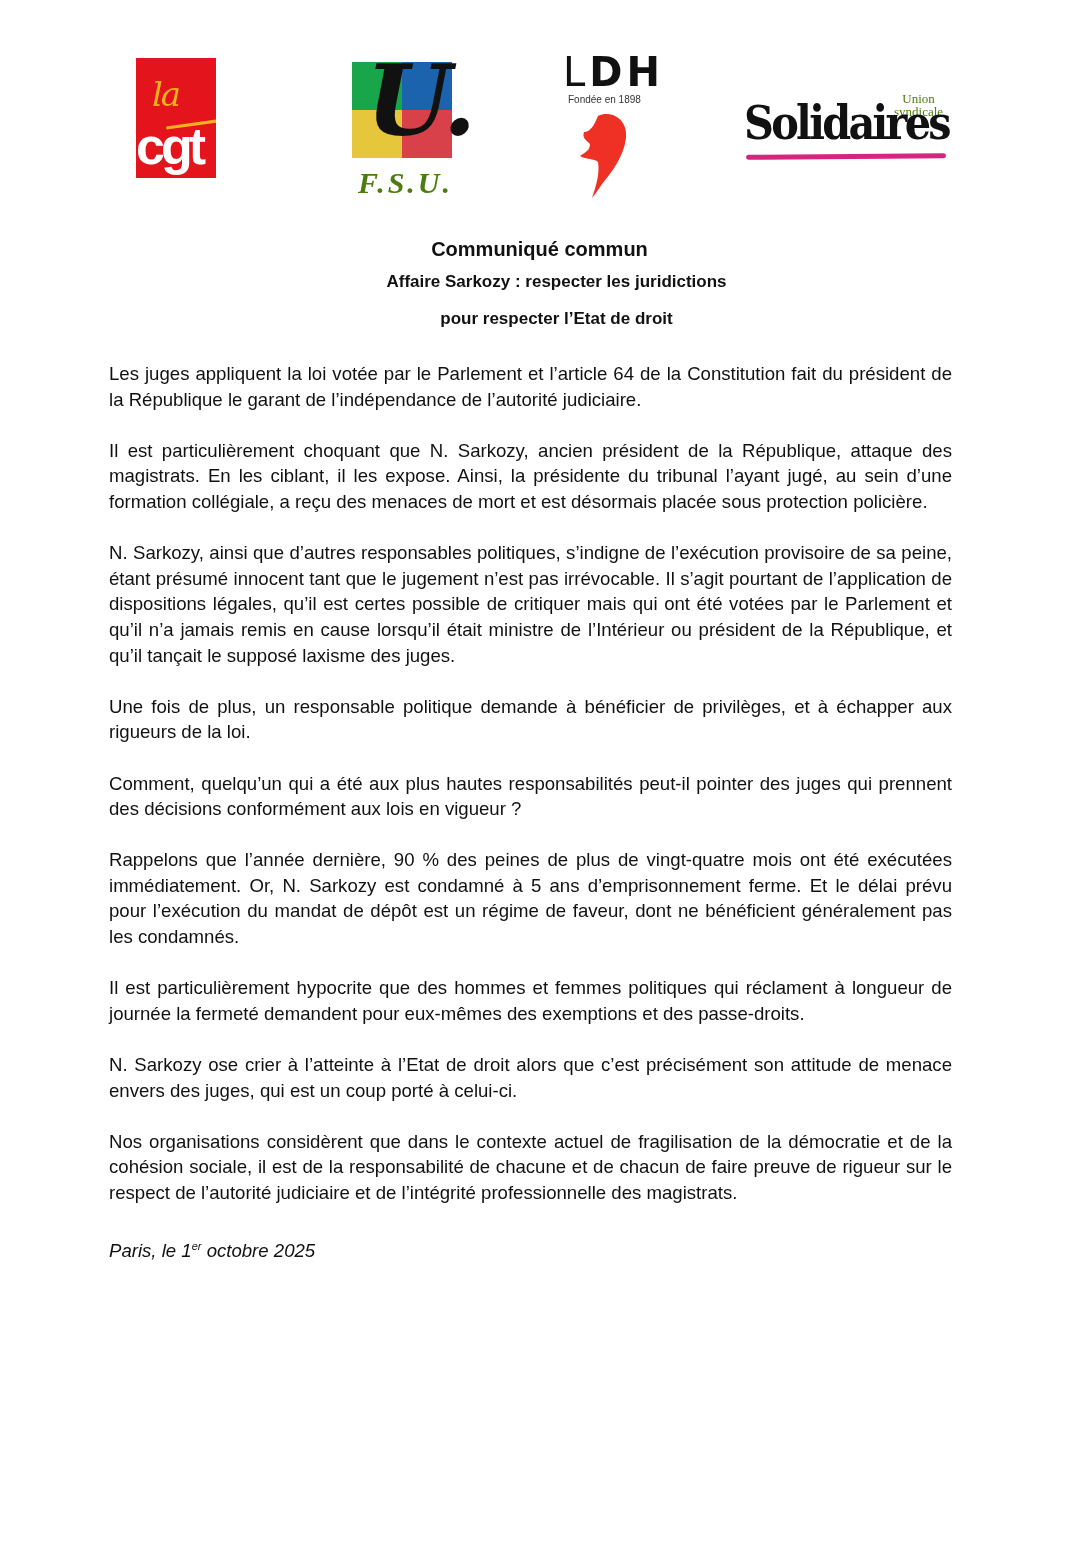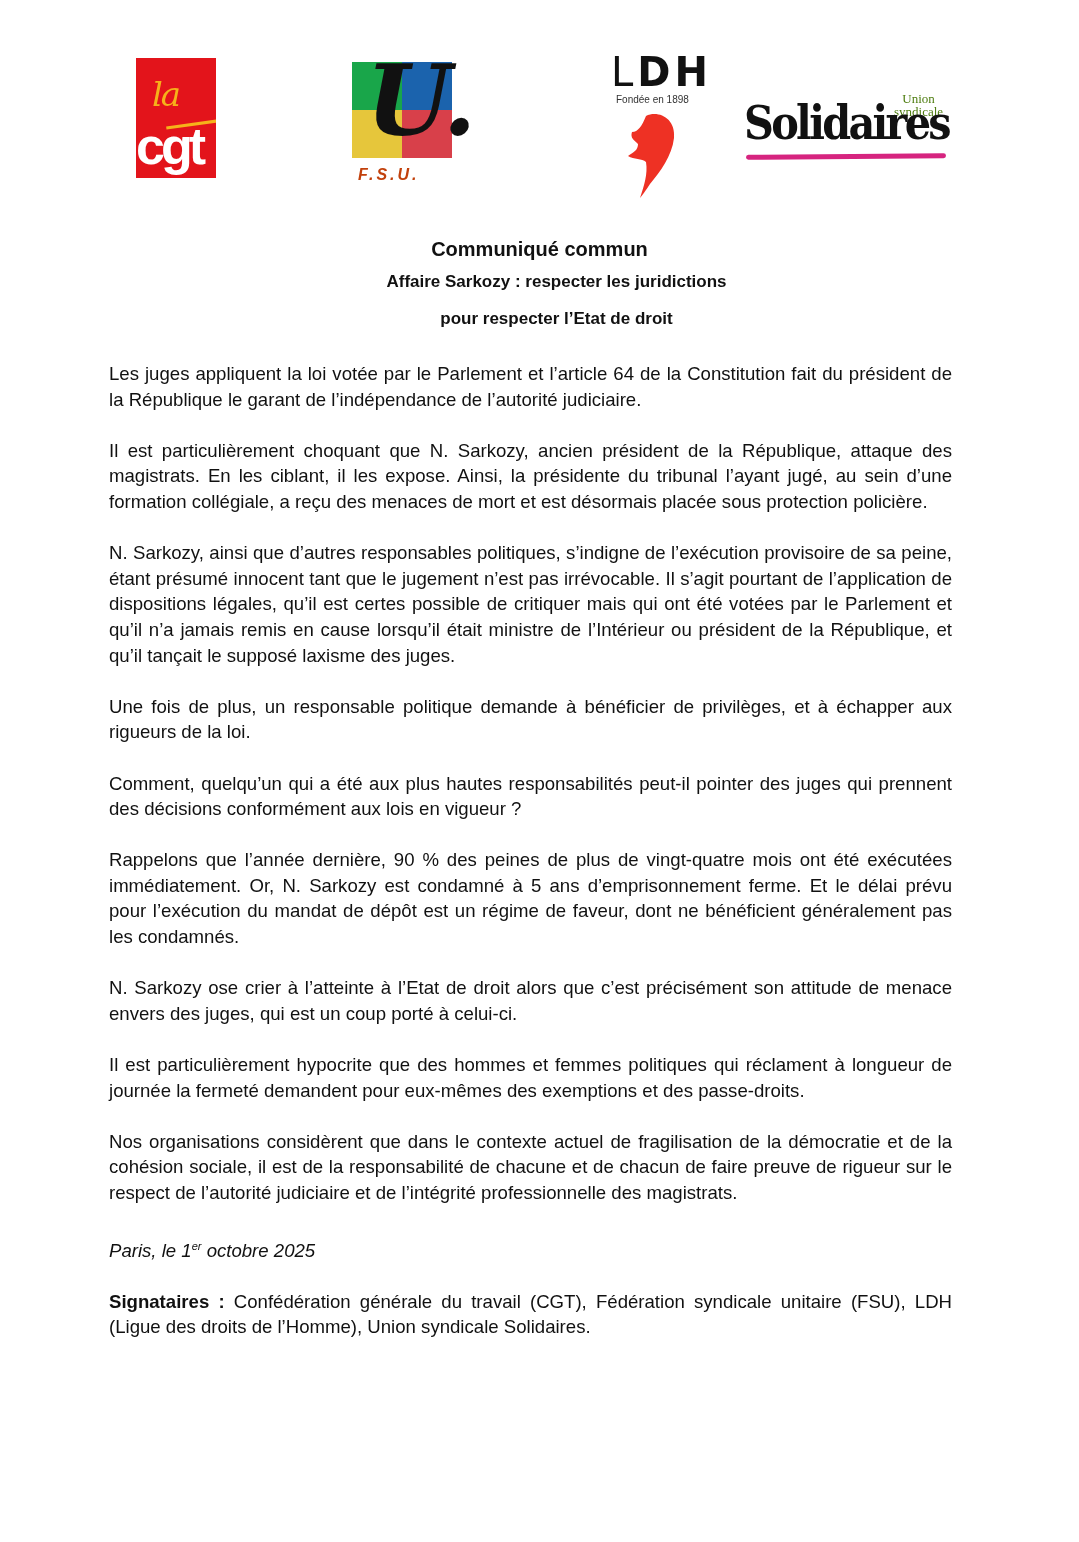--- a/index.html
+++ b/index.html
@@ -11,23 +11,23 @@
   .cgt .la-line { position: absolute; left: 30px; top: 64px; width: 66px; height: 3px; background: #f6b21a; transform: rotate(-8deg); }
   .cgt .txt { position: absolute; left: 0; top: 62px; font-family: "Liberation Sans", sans-serif; font-weight: bold; font-size: 52px; color: #fff; letter-spacing: -4px; line-height: 1; }
   
   .fsu { left: 352px; top: 62px; width: 100px; height: 128px; }
   .fsu .q { position: absolute; width: 50px; height: 48px; }
   .fsu .g { left: 0; top: 0; background: #19a64a; }
   .fsu .b { left: 50px; top: 0; background: #1b63ad; }
   .fsu .y { left: 0; top: 48px; background: #e6c63b; }
   .fsu .r { left: 50px; top: 48px; background: #d8404a; }
   .fsu .u { position: absolute; left: 14px; top: -10px; font-family: "DejaVu Serif", serif; font-style: italic; font-weight: bold; font-size: 98px; color: #111; line-height: 1; }
-  .fsu .lbl { position: absolute; left: 6px; top: 104px; font-family: Liberation Sans, sans-serif; font-style: italic; font-weight: bold; font-size: 16px; color: #c2410c; letter-spacing: 3px; }
+  .fsu .lbl { position: absolute; left: 6px; top: 104px; font-family: Liberation Serif, serif; font-style: italic; font-weight: bold; font-size: 30px; color: #4d7c0f; letter-spacing: 3px; }
   
-  .ldh { left: 560px; top: 52px; width: 100px; height: 150px; margin-left: 48px; }
+  .ldh { left: 560px; top: 52px; width: 100px; height: 150px; }
   .ldh .name { position: absolute; left: 3px; top: 0; font-family: "DejaVu Sans", sans-serif; font-size: 40px; letter-spacing: 4px; color: #111; line-height: 1; }
   .ldh .name b { font-weight: bold; }
   .ldh .sub { position: absolute; left: 8px; top: 42px; font-size: 10px; font-weight: normal; color: #333; }
   .ldh svg { position: absolute; left: 16px; top: 58px; }
   
   .sol { left: 744px; top: 92px; width: 206px; height: 74px; }
   .sol .un { position: absolute; left: 150px; top: 0; font-family: "Liberation Serif", serif; font-size: 13px; line-height: 13px; text-align: center; color: #4d7c0f; }
   .sol .word { position: absolute; left: 0; top: 6px; font-family: "DejaVu Serif", serif; font-weight: bold; font-size: 46px; letter-spacing: -3px; color: #111; transform: scaleX(0.9); transform-origin: left; line-height: 1.1; }
   .sol .underline { position: absolute; left: 2px; top: 62px; width: 200px; height: 5px; background: #d6247f; border-radius: 3px; transform: rotate(-0.5deg); }
 
@@ -82,18 +82,17 @@
   <div>pour respecter l’Etat de droit</div>
 </div>
 
 <div class="body">
   <p>Les juges appliquent la loi votée par le Parlement et l’article 64 de la Constitution fait du président de la République le garant de l’indépendance de l’autorité judiciaire.</p>
   <p>Il est particulièrement choquant que N. Sarkozy, ancien président de la République, attaque des magistrats. En les ciblant, il les expose. Ainsi, la présidente du tribunal l’ayant jugé, au sein d’une formation collégiale, a reçu des menaces de mort et est désormais placée sous protection policière.</p>
   <p>N. Sarkozy, ainsi que d’autres responsables politiques, s’indigne de l’exécution provisoire de sa peine, étant présumé innocent tant que le jugement n’est pas irrévocable. Il s’agit pourtant de l’application de dispositions légales, qu’il est certes possible de critiquer mais qui ont été votées par le Parlement et qu’il n’a jamais remis en cause lorsqu’il était ministre de l’Intérieur ou président de la République, et qu’il tançait le supposé laxisme des juges.</p>
   <p>Une fois de plus, un responsable politique demande à bénéficier de privilèges, et à échapper aux rigueurs de la loi.</p>
   <p>Comment, quelqu’un qui a été aux plus hautes responsabilités peut-il pointer des juges qui prennent des décisions conformément aux lois en vigueur ?</p>
   <p>Rappelons que l’année dernière, 90 % des peines de plus de vingt-quatre mois ont été exécutées immédiatement. Or, N. Sarkozy est condamné à 5 ans d’emprisonnement ferme. Et le délai prévu pour l’exécution du mandat de dépôt est un régime de faveur, dont ne bénéficient généralement pas les condamnés.</p>
+  <p>Il est particulièrement hypocrite que des hommes et femmes politiques qui réclament à longueur de journée la fermeté demandent pour eux-mêmes des exemptions et des passe-droits.</p>
   <p>N. Sarkozy ose crier à l’atteinte à l’Etat de droit alors que c’est précisément son attitude de menace envers des juges, qui est un coup porté à celui-ci.</p>
-  <p>Il est particulièrement hypocrite que des hommes et femmes politiques qui réclament à longueur de journée la fermeté demandent pour eux-mêmes des exemptions et des passe-droits.</p>
   <p>Nos organisations considèrent que dans le contexte actuel de fragilisation de la démocratie et de la cohésion sociale, il est de la responsabilité de chacune et de chacun de faire preuve de rigueur sur le respect de l’autorité judiciaire et de l’intégrité professionnelle des magistrats.</p>
   <p class="date"><span>Paris, le 1</span><sup>er</sup><span> octobre 2025</span></p>
-  <p><span class="sig-label">Signataires :</span><span> Confédération générale du travail (CGT), Fédération syndicale unitaire (FSU), LDH (Ligue des droits de l’Homme), Union syndicale Solidaires.</span></p>
 </div>
 
 </body></html>

